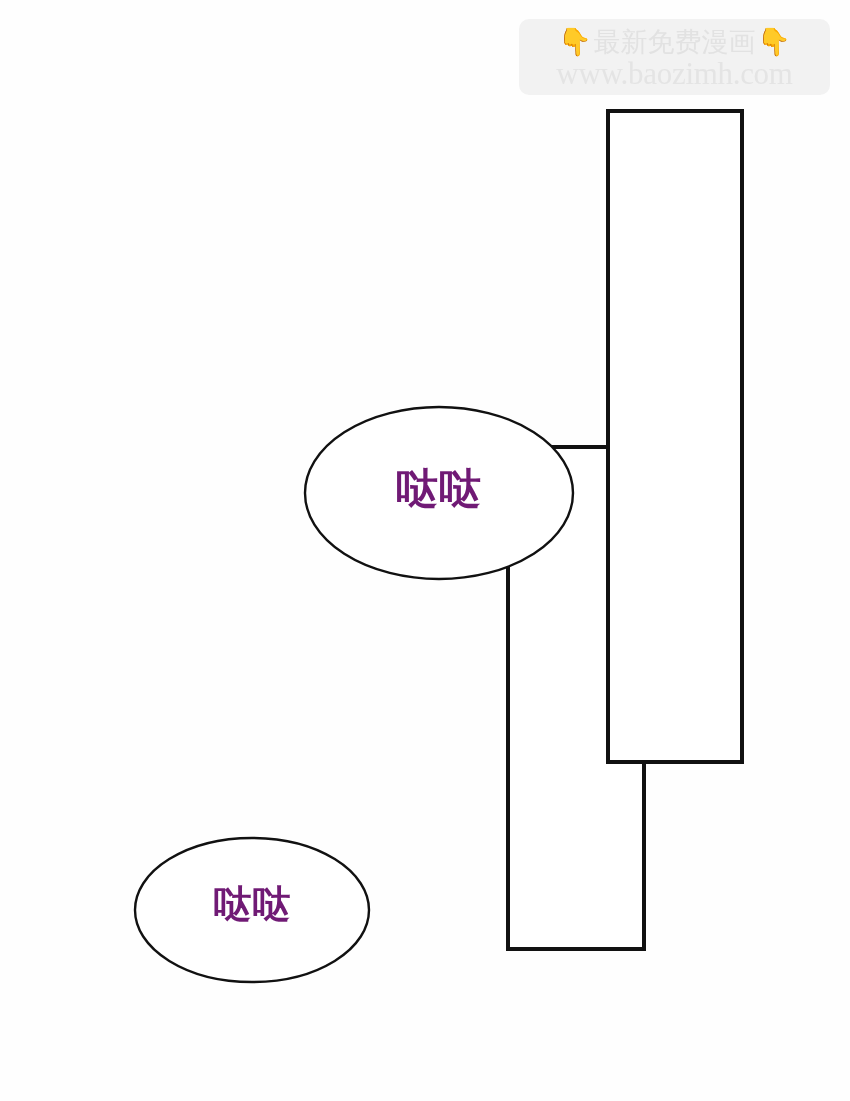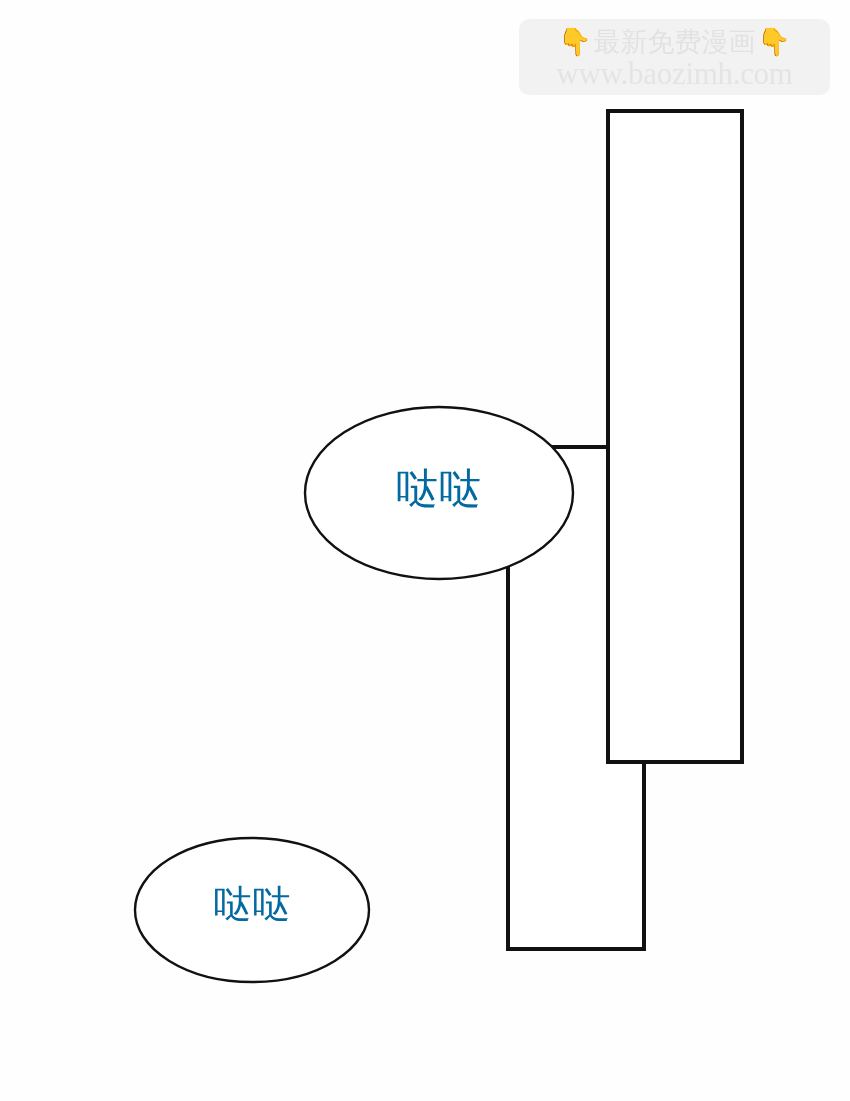--- a/index.html
+++ b/index.html
@@ -74,22 +74,22 @@
     position: absolute;
     left: 0;
     top: 0;
     width: 850px;
     height: 1101px;
   }
 
   .bubble-text {
     position: absolute;
     font-family: "Liberation Sans", sans-serif;
-    font-weight: 400;
-    color: #0369a1;
+    font-weight: 700;
+    color: #701a75;
     white-space: nowrap;
     letter-spacing: 1px;
   }
   #bubble1-text {
     left: 305px;
     top: 465px;
     width: 268px;
     text-align: center;
     font-size: 42px;
     line-height: 48px;

